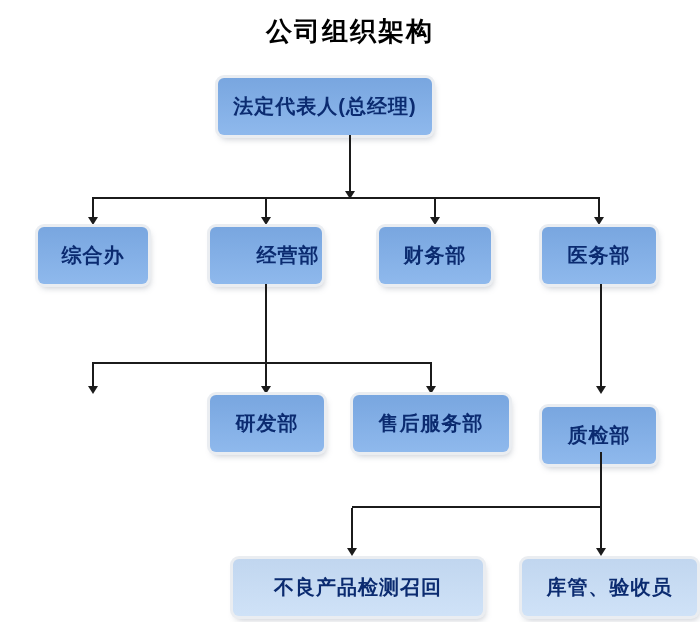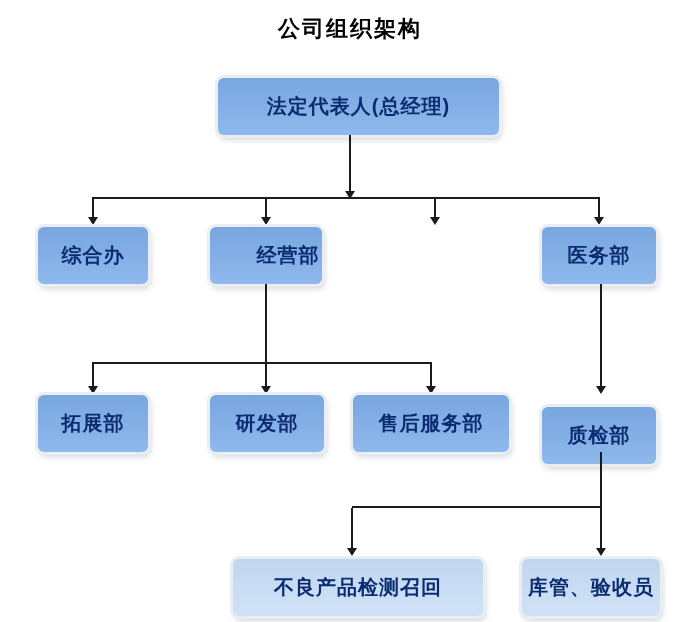--- a/index.html
+++ b/index.html
@@ -21,21 +21,21 @@
     height: 622px;
     background: var(--page-bg);
     overflow: hidden;
   }
   .chart-title {
     position: absolute;
     top: 14px;
     left: 0;
     width: 100%;
     text-align: center;
-    font-size: 22px;
+    font-size: 26px;
     font-weight: bold;
     color: var(--title-color);
     letter-spacing: 2px;
   }
   .node {
     position: absolute;
     display: flex;
     align-items: center;
     justify-content: center;
     border-radius: 6px;
@@ -63,57 +63,57 @@
     border-top: 8px solid var(--line-color);
   }
 </style>
 </head>
 <body>
 
 <div class="canvas">
 
   <div class="chart-title">公司组织架构</div>
 
-  <div class="node" style="left:218px; top:78px; width:281px; height:57px;">法定代表人(总经理)</div>
+  <div class="node" style="left:218px; top:78px; width:214px; height:57px;">法定代表人(总经理)</div>
 
   <div class="vline" style="left:349px; top:135px; width:2px; height:57px;"></div>
   <div class="arr" style="left:345px; top:191px;"></div>
   <div class="hline" style="left:92px; top:197px; width:508px; height:2px;"></div>
 
   <div class="vline" style="left:92px;  top:199px; width:2px; height:18px;"></div>
   <div class="arr" style="left:88px;  top:217px;"></div>
   <div class="vline" style="left:265px; top:199px; width:2px; height:18px;"></div>
   <div class="arr" style="left:261px; top:217px;"></div>
   <div class="vline" style="left:434px; top:199px; width:2px; height:18px;"></div>
   <div class="arr" style="left:430px; top:217px;"></div>
   <div class="vline" style="left:598px; top:199px; width:2px; height:18px;"></div>
   <div class="arr" style="left:594px; top:217px;"></div>
 
   <div class="node" style="left:38px;  top:227px; width:110px; height:57px;text-align:right;">综合办</div>
   <div class="node" style="left:210px; top:227px; width:112px; height:57px;padding-left:44px;">经营部</div>
+  <div class="node" style="left:379px; top:227px; width:112px; height:57px;">财务部</div>
   <div class="node" style="left:542px; top:227px; width:114px; height:57px;">医务部</div>
 
   <div class="vline" style="left:265px; top:284px; width:2px; height:102px;"></div>
   <div class="arr" style="left:261px; top:386px;"></div>
   <div class="hline" style="left:92px; top:362px; width:340px; height:2px;"></div>
   <div class="vline" style="left:92px;  top:364px; width:2px; height:22px;"></div>
   <div class="arr" style="left:88px;  top:386px;"></div>
   <div class="vline" style="left:430px; top:364px; width:2px; height:22px;"></div>
   <div class="arr" style="left:426px; top:386px;"></div>
 
   <div class="vline" style="left:600px; top:284px; width:2px; height:102px;"></div>
   <div class="arr" style="left:596px; top:386px;"></div>
 
-  <div class="node" style="left:38px;  top:395px; width:110px; height:57px;">拓展部</div>
   <div class="node" style="left:210px; top:395px; width:114px; height:57px;">研发部</div>
   <div class="node" style="left:353px; top:395px; width:156px; height:57px;">售后服务部</div>
   <div class="node" style="left:542px; top:395px; width:114px; height:57px;margin-top:12px;">质检部</div>
 
   <div class="vline" style="left:600px; top:452px; width:2px; height:96px;"></div>
   <div class="arr" style="left:596px; top:548px;"></div>
   <div class="hline" style="left:352px; top:506px; width:250px; height:2px;"></div>
   <div class="vline" style="left:351px; top:508px; width:2px; height:40px;"></div>
   <div class="arr" style="left:347px; top:548px;"></div>
 
   <div class="node light" style="left:233px; top:559px; width:250px; height:57px;font-family:Liberation Serif, serif;">不良产品检测召回</div>
-  <div class="node light" style="left:522px; top:559px; width:138px; height:57px;">库管、验收员</div>
+  <div class="node light" style="left:522px; top:559px; width:175px; height:57px;">库管、验收员</div>
 
 </div>
 
 </body></html>

